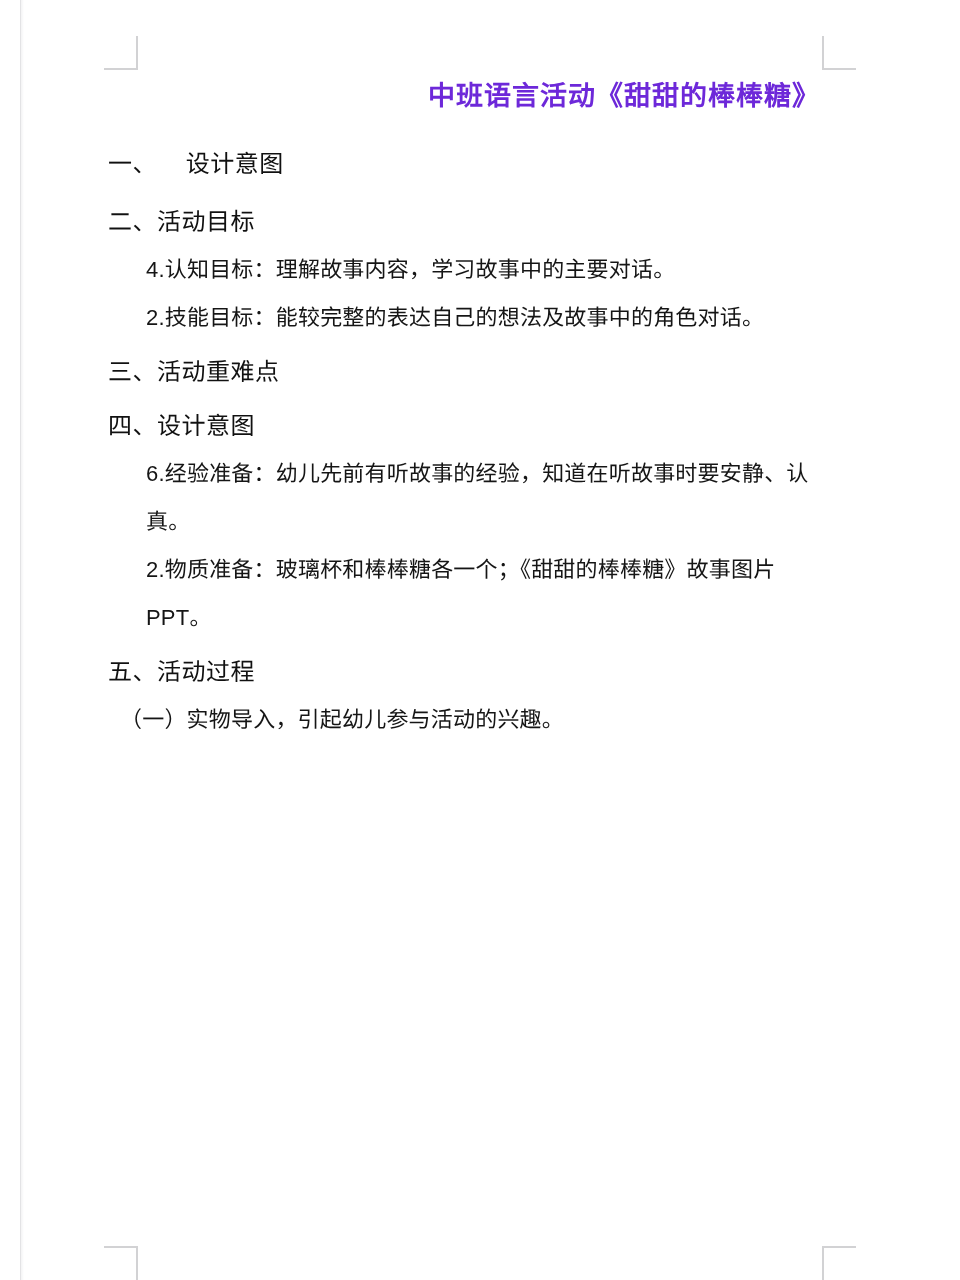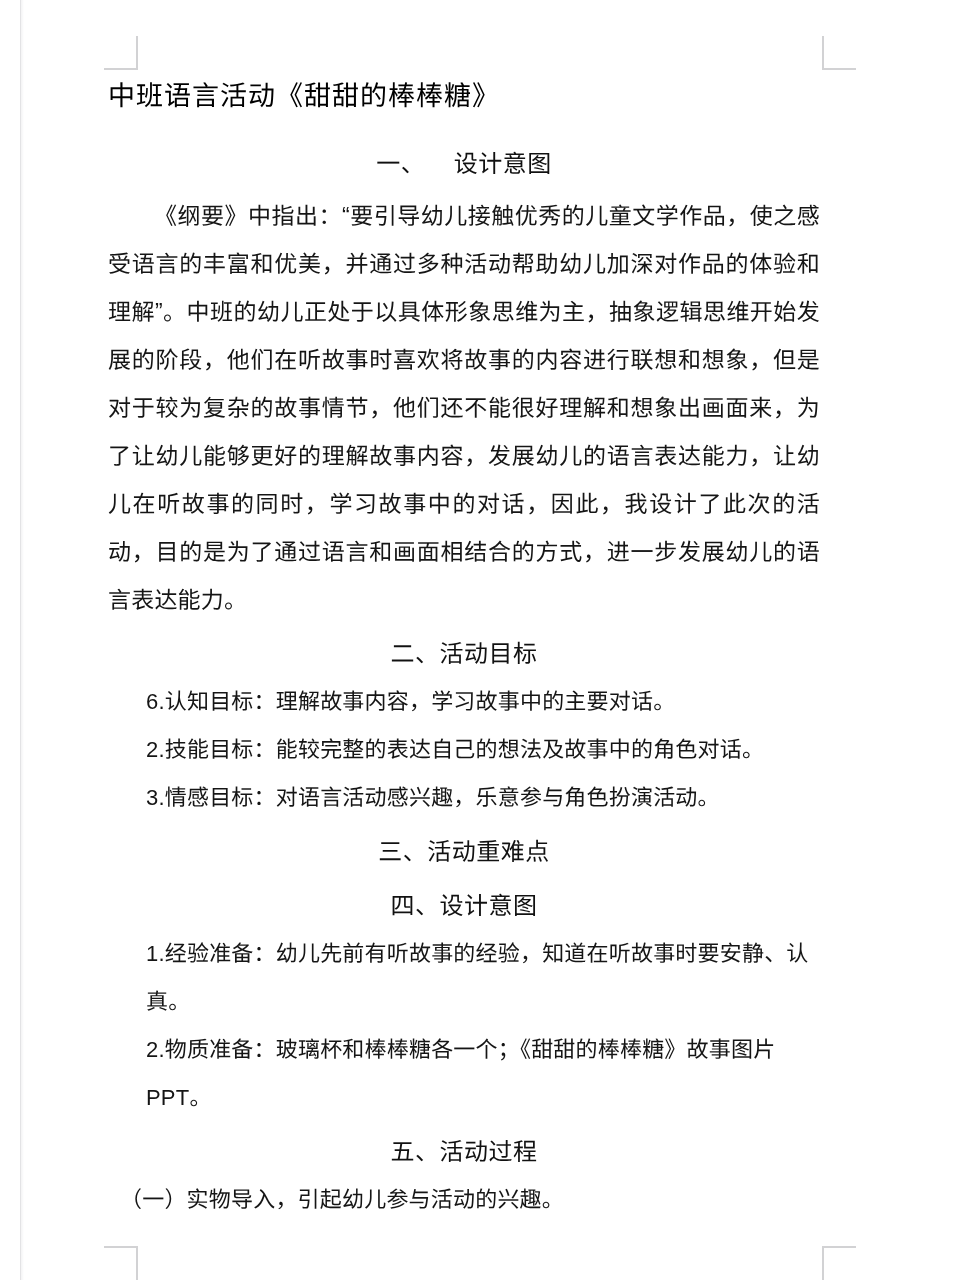--- a/index.html
+++ b/index.html
@@ -74,36 +74,35 @@
   .content {
     position: absolute;
     left: 108px;
     top: 74px;
     width: 712px;
   }
 
   .doc-title {
     font-size: 27px;
     line-height: 44px;
-    text-align: left;
+    text-align: right;
     letter-spacing: 1px;
     margin: 0 0 22px 0;
-    font-weight: 400;
-    color: #000000;
+    font-weight: 700;
+    color: #6d28d9;
   }
 
   .h-sec {
     font-size: 24px;
     line-height: 48px;
     margin: 0;
     letter-spacing: 0.5px;
     font-weight: 400;
     color: #111;
     white-space: pre;
-    text-align: center;
   }
 
   .h-sec.first-head {
     margin-bottom: 4px;
   }
 
   .para {
     font-size: 23px;
     line-height: 48px;
     margin: 0;
@@ -158,40 +157,38 @@
     <i class="v"></i>
       <i class="h"></i>
   </div>
 
   <div class="content">
 
     <h1 class="doc-title">中班语言活动《甜甜的棒棒糖》</h1>
 
     <h2 class="h-sec first-head">一、    设计意图</h2>
 
-    <p class="para">《纲要》中指出：“要引导幼儿接触优秀的儿童文学作品，使之感受语言的丰富和优美，并通过多种活动帮助幼儿加深对作品的体验和理解”。中班的幼儿正处于以具体形象思维为主，抽象逻辑思维开始发展的阶段，他们在听故事时喜欢将故事的内容进行联想和想象，但是对于较为复杂的故事情节，他们还不能很好理解和想象出画面来，为了让幼儿能够更好的理解故事内容，发展幼儿的语言表达能力，让幼儿在听故事的同时，学习故事中的对话，因此，我设计了此次的活动，目的是为了通过语言和画面相结合的方式，进一步发展幼儿的语言表达能力。</p>
 
     <div class="gap-sm"></div>
 
     <h2 class="h-sec">二、活动目标</h2>
 
-    <p class="item">6.认知目标：理解故事内容，学习故事中的主要对话。</p>
+    <p class="item">4.认知目标：理解故事内容，学习故事中的主要对话。</p>
     <p class="item">2.技能目标：能较完整的表达自己的想法及故事中的角色对话。</p>
-    <p class="item">3.情感目标：对语言活动感兴趣，乐意参与角色扮演活动。</p>
 
     <div class="gap-sm"></div>
 
     <h2 class="h-sec">三、活动重难点</h2>
 
 
     <div class="gap-sm"></div>
 
     <h2 class="h-sec">四、设计意图</h2>
 
-    <p class="item">1.经验准备：幼儿先前有听故事的经验，知道在听故事时要安静、认真。</p>
+    <p class="item">6.经验准备：幼儿先前有听故事的经验，知道在听故事时要安静、认真。</p>
     <p class="item">2.物质准备：玻璃杯和棒棒糖各一个；《甜甜的棒棒糖》故事图片 PPT。</p>
 
     <div class="gap-sm"></div>
 
     <h2 class="h-sec">五、活动过程</h2>
 
     <p class="sub-head">（一）实物导入，引起幼儿参与活动的兴趣。</p>
 
   </div>
 </div>

